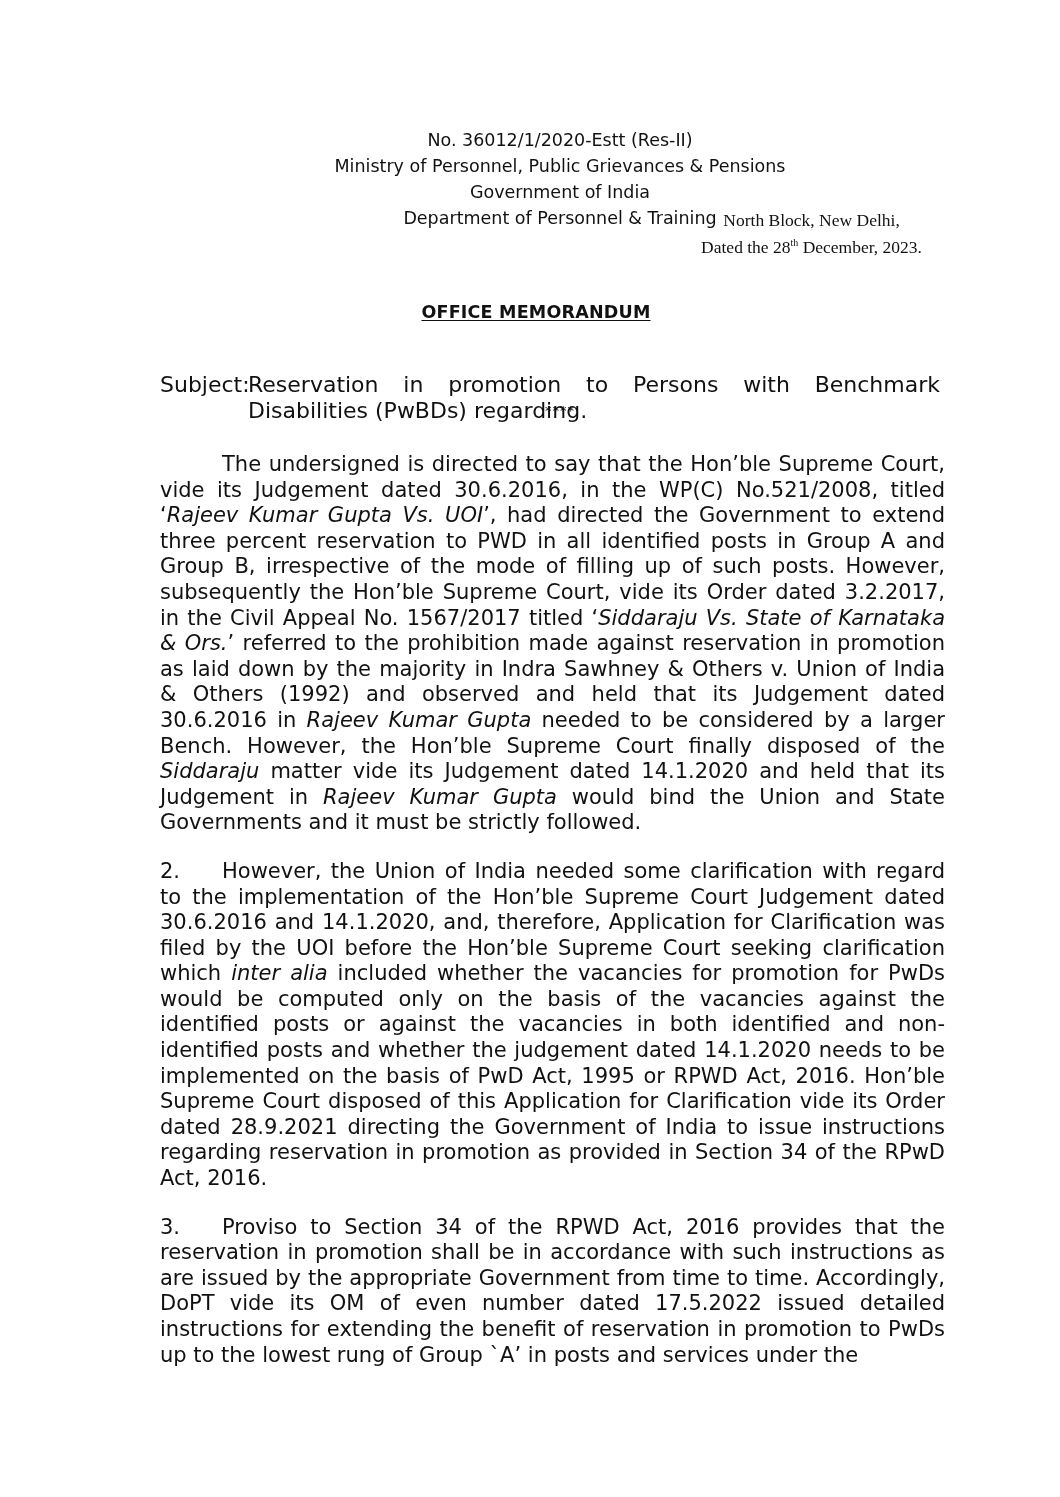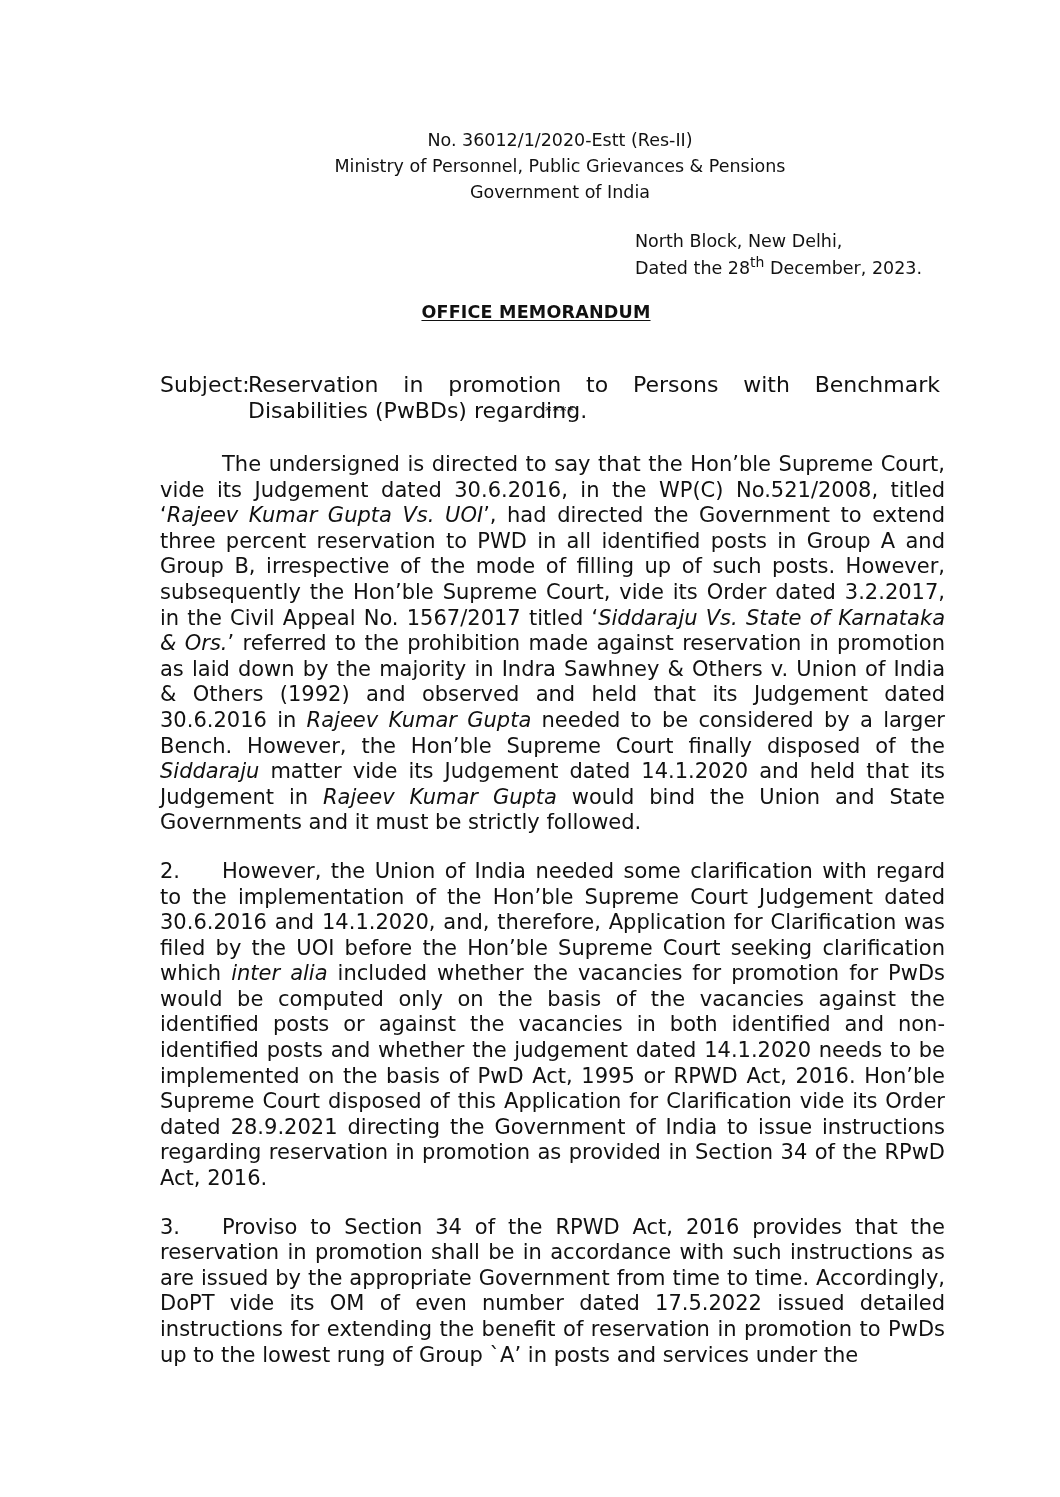--- a/index.html
+++ b/index.html
@@ -11,24 +11,24 @@
       font-family: "DejaVu Sans", sans-serif;
       color: #111111;
     }
     .page { position: absolute; left: 0; top: 0; width: 1060px; height: 1275px; }
     .header {
       position: absolute; left: 200px; width: 720px; top: 127px;
       text-align: center; font-size: 17.5px; line-height: 26px;
     }
     .header div { white-space: nowrap; }
     .place {
-      position: absolute; right: 138px; top: 228px;
-      text-align: left; font-size: 17.5px; line-height: 27px;
+      position: absolute; right: 138px; top: 207px;
+      text-align: center; font-size: 17.5px; line-height: 27px; font-family: Liberation Serif, serif;
     }
-    .place sup { font-size: 14px; vertical-align: super; line-height: 0; }
+    .place sup { font-size: 10px; vertical-align: super; line-height: 0; }
     .om-title {
       position: absolute; left: 0; width: 1060px; top: 302px;
       text-align: center; font-size: 17.5px; font-weight: bold;
       text-decoration: underline; text-underline-offset: 2px;
       letter-spacing: 0.2px;
     }
     .om-title span { margin-left: 12px; }
     .subject {
       position: absolute; left: 160px; width: 780px; top: 372px;
       font-size: 22px; line-height: 26px;
@@ -52,20 +52,21 @@
   </style>
 </head>
 <body>
 
 <div class="page">
 
   <div class="header">
     <div>No. 36012/1/2020-Estt (Res-II)</div>
     <div>Ministry of Personnel, Public Grievances &amp; Pensions</div>
     <div>Government of India</div>
+    <div>Department of Personnel &amp; Training</div>
   </div>
 
   <div class="place">
     <div>North Block, New Delhi,</div>
     <div><span>Dated the 28</span><sup>th</sup><span> December, 2023.</span></div>
   </div>
 
   <div class="om-title"><span>OFFICE MEMORANDUM</span></div>
 
   <div class="subject">

